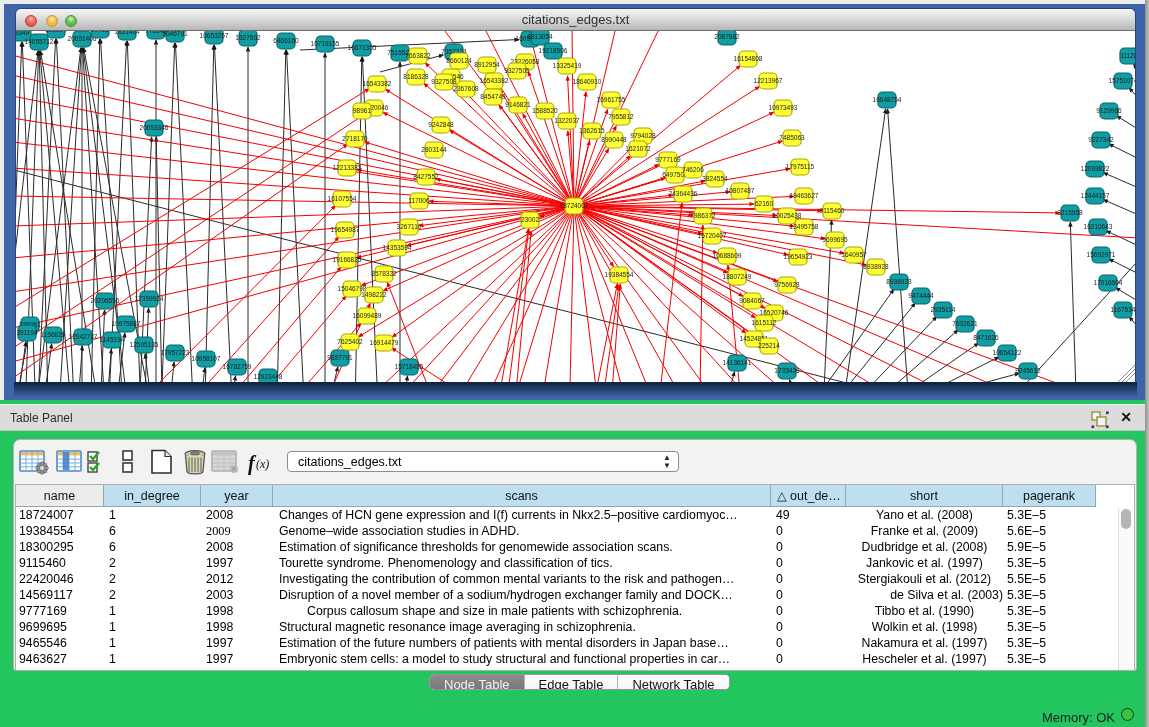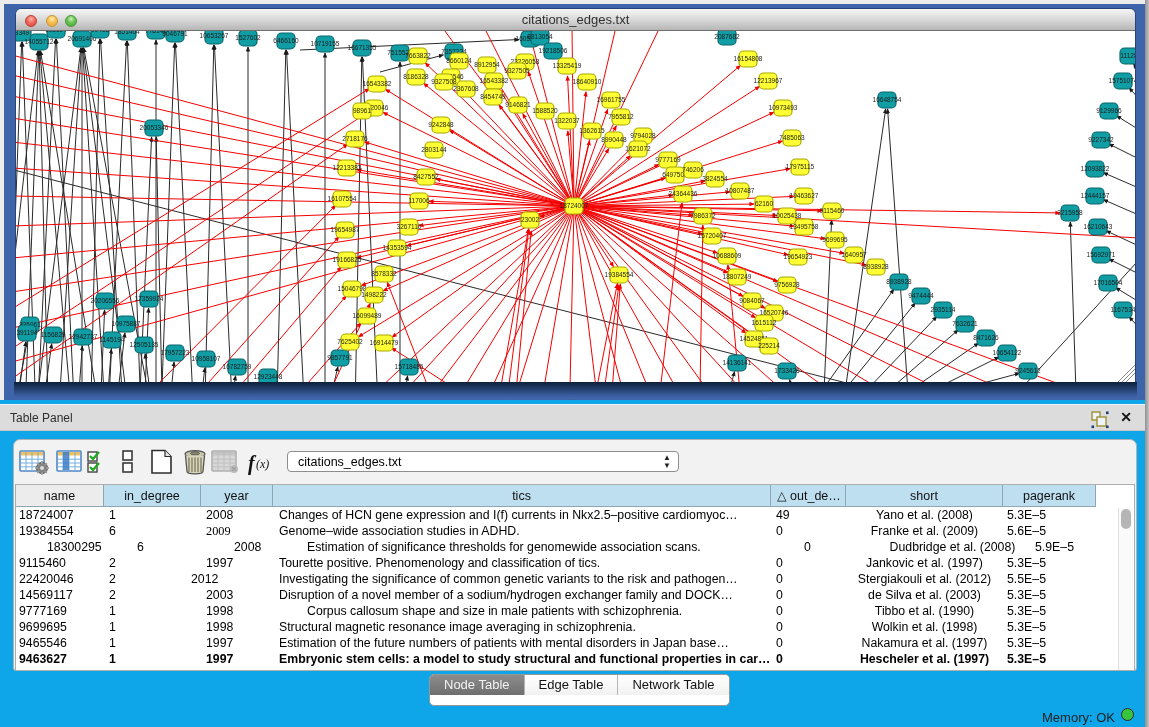--- a/index.html
+++ b/index.html
@@ -15,37 +15,37 @@
 #tl1 { left:9px; background:radial-gradient(circle at 50% 30%, #ffb3aa 0%, #ee6a5f 45%, #d8453a 100%); border:1px solid #c03c32;}
 #tl2 { left:30px; background:radial-gradient(circle at 50% 30%, #ffeeb0 0%, #f6bf50 45%, #e2a33c 100%); border:1px solid #cc9436;}
 #tl3 { left:49px; background:radial-gradient(circle at 50% 30%, #ccf0b8 0%, #69c353 45%, #4ba83a 100%); border:1px solid #47963a;}
 #canvas { position:absolute; left:0; top:22px; width:1119px; height:351px; background:#ffffff; overflow:hidden; }
 #shadow { position:absolute; left:14px; top:382px; width:1123px; height:17px; background:linear-gradient(#0e2138, #203a66 35%, #3a5da0 80%, #4468ae); }
 
 
 #rstrip { position:absolute; right:0; top:0; width:4px; height:727px; background:linear-gradient(90deg,#8f8f8f,#c2c2c2); }
 
 
-#tpanel { position:absolute; left:0; top:400px; width:1145px; height:327px; background:#0ea5e9; }
+#tpanel { position:absolute; left:0; top:400px; width:1145px; height:327px; background:#22c55e; }
 #tphead { position:absolute; left:0; top:4px; width:100%; height:27px; background:#dcdcdc; border-top:1px solid #f5f5f5; border-bottom:1px solid #c4c4c4; }
 #tphead .t { position:absolute; left:10px; top:6px; font-size:12px; color:#2e2e2e; }
 #closex { position:absolute; right:13px; top:4px; font-size:14px; font-weight:bold; color:#111; }
 #toolpanel { position:absolute; left:13px; top:39px; width:1124px; height:232px; background:#f2f2f2; border:1px solid #b2b2b2; border-radius:7px 7px 3px 3px; }
 #toolbar { position:absolute; left:0; top:41px; width:1145px; height:42px; }
 
 
 #tbl { position:absolute; left:15px; top:84px; width:1120px; height:187px; background:#fff; border:1px solid #aeaeae; }
 .hc { position:absolute; top:0; height:22px; background:#bedff0; border-right:1px solid #8fa6b4; border-bottom:1px solid #8fa6b4; font-size:12.5px; color:#111; text-align:center; line-height:22px; }
 .row { position:absolute; height:16px; font-size:12.3px; color:#000; white-space:nowrap; }
 .cell { position:absolute; top:0; overflow:hidden; }
 #scrollbar { position:absolute; right:1px; top:23px; width:15px; height:162px; background:#fafafa; border-left:1px solid #e0e0e0; }
 #thumb { position:absolute; left:2px; top:1px; width:10px; height:20px; background:#b5b5b5; border-radius:5px; }
 
 
-#tabs { position:absolute; left:429px; top:274px; height:32px; border:1px solid #979797; border-radius:5px; overflow:hidden; background:#fff; display:flex; }
+#tabs { position:absolute; left:429px; top:274px; height:16px; border:1px solid #979797; border-radius:5px; overflow:hidden; background:#fff; display:flex; }
 .tab { height:20px; line-height:19px; font-size:13px; padding:0 14px; color:#111; background:linear-gradient(#ffffff,#f1f1f1); border-right:1px solid #b5b5b5; }
 .tab.sel { background:linear-gradient(#8c8c8c,#6f6f6f); color:#f2f2f2; }
 #mem { position:absolute; right:30px; top:310px; font-size:13px; color:#222; }
 #memdot { position:absolute; right:11px; top:308px; width:13px; height:13px; border-radius:50%; background:#38c43c; border:1.5px solid #2c2c2c; }
 </style>
 </head>
 <body>
 <div id="page">
   <div id="blue">
     <div id="win">
@@ -615,21 +615,21 @@
         </svg>
       </div>
     <div id="dropdown2" style="position:absolute;left:287px;top:51px;width:392px;height:21px;background:#fff;border:1px solid #8e8e8e;border-radius:4px;">
       <span style="position:absolute;left:10px;top:3px;font-size:12.5px;color:#000;">citations_edges.txt</span>
       <span style="position:absolute;right:7px;top:2px;font-size:8px;color:#222;line-height:8px;">▲<br>▼</span>
     </div>
     <div id="tbl">
         <div class="hc" style="left:0px;width:88px;background:#ececec;text-align:center;">name</div>
 <div class="hc" style="left:88px;width:97px;background:#bedff0;text-align:center;">in_degree</div>
 <div class="hc" style="left:185px;width:72px;background:#bedff0;text-align:center;">year</div>
-<div class="hc" style="left:257px;width:498px;background:#bedff0;text-align:center;">tics</div>
+<div class="hc" style="left:257px;width:498px;background:#bedff0;text-align:center;">scans</div>
 <div class="hc" style="left:755px;width:75px;background:#bedff0;text-align:left;padding-left:6px;">△ out_de…</div>
 <div class="hc" style="left:830px;width:157px;background:#bedff0;text-align:center;">short</div>
 <div class="hc" style="left:987px;width:93px;background:#bedff0;text-align:center;">pagerank</div>
 <div class="row" style="top:23px;left:0;width:1103px;">
 <span class="cell" style="left:3px;width:84px;">18724007</span>
 <span class="cell" style="left:93px;width:90px;">1</span>
 <span class="cell" style="left:190px;width:66px;">2008</span>
 <span class="cell" style="left:263px;width:491px;">Changes of HCN gene expression and I(f) currents in Nkx2.5–positive cardiomyoc…</span>
 <span class="cell" style="left:760px;width:70px;">49</span>
 <span class="cell" style="left:830px;width:157px;text-align:center;">Yano et al. (2008)</span>
@@ -637,54 +637,54 @@
 </div>
 <div class="row" style="top:39px;left:0;width:1103px;">
 <span class="cell" style="left:3px;width:84px;">19384554</span>
 <span class="cell" style="left:93px;width:90px;">6</span>
 <span class="cell" style="left:190px;width:66px;font-family:Liberation Serif, serif;">2009</span>
 <span class="cell" style="left:263px;width:491px;">Genome–wide association studies in ADHD.</span>
 <span class="cell" style="left:760px;width:70px;">0</span>
 <span class="cell" style="left:830px;width:157px;text-align:center;">Franke et al. (2009)</span>
 <span class="cell" style="left:991px;width:90px;">5.6E–5</span>
 </div>
-<div class="row" style="top:55px;left:0;width:1103px;margin-left:28px;">
+<div class="row" style="top:55px;left:0;width:1103px;">
 <span class="cell" style="left:3px;width:84px;">18300295</span>
 <span class="cell" style="left:93px;width:90px;">6</span>
 <span class="cell" style="left:190px;width:66px;">2008</span>
 <span class="cell" style="left:263px;width:491px;">Estimation of significance thresholds for genomewide association scans.</span>
 <span class="cell" style="left:760px;width:70px;">0</span>
 <span class="cell" style="left:830px;width:157px;text-align:center;">Dudbridge et al. (2008)</span>
 <span class="cell" style="left:991px;width:90px;">5.9E–5</span>
 </div>
 <div class="row" style="top:71px;left:0;width:1103px;">
 <span class="cell" style="left:3px;width:84px;">9115460</span>
 <span class="cell" style="left:93px;width:90px;">2</span>
 <span class="cell" style="left:190px;width:66px;">1997</span>
-<span class="cell" style="left:263px;width:491px;">Tourette positive. Phenomenology and classification of tics.</span>
+<span class="cell" style="left:263px;width:491px;">Tourette syndrome. Phenomenology and classification of tics.</span>
 <span class="cell" style="left:760px;width:70px;">0</span>
 <span class="cell" style="left:830px;width:157px;text-align:center;">Jankovic et al. (1997)</span>
 <span class="cell" style="left:991px;width:90px;">5.3E–5</span>
 </div>
 <div class="row" style="top:87px;left:0;width:1103px;">
 <span class="cell" style="left:3px;width:84px;">22420046</span>
 <span class="cell" style="left:93px;width:90px;">2</span>
-<span class="cell" style="left:175px;width:66px;">2012</span>
-<span class="cell" style="left:263px;width:491px;">Investigating the significance of common genetic variants to the risk and pathogen…</span>
+<span class="cell" style="left:190px;width:66px;">2012</span>
+<span class="cell" style="left:263px;width:491px;">Investigating the contribution of common mental variants to the risk and pathogen…</span>
 <span class="cell" style="left:760px;width:70px;">0</span>
 <span class="cell" style="left:830px;width:157px;text-align:center;">Stergiakouli et al. (2012)</span>
 <span class="cell" style="left:991px;width:90px;">5.5E–5</span>
 </div>
 <div class="row" style="top:103px;left:0;width:1103px;">
 <span class="cell" style="left:3px;width:84px;">14569117</span>
 <span class="cell" style="left:93px;width:90px;">2</span>
 <span class="cell" style="left:190px;width:66px;">2003</span>
 <span class="cell" style="left:263px;width:491px;">Disruption of a novel member of a sodium/hydrogen exchanger family and DOCK…</span>
 <span class="cell" style="left:760px;width:70px;">0</span>
-<span class="cell" style="left:830px;width:157px;text-align:center;">de Silva et al. (2003)</span>
+<span class="cell" style="left:830px;width:157px;text-align:right;">de Silva et al. (2003)</span>
 <span class="cell" style="left:991px;width:90px;">5.3E–5</span>
 </div>
 <div class="row" style="top:119px;left:0;width:1103px;">
 <span class="cell" style="left:3px;width:84px;">9777169</span>
 <span class="cell" style="left:93px;width:90px;">1</span>
 <span class="cell" style="left:190px;width:66px;">1998</span>
 <span class="cell" style="left:263px;width:491px;margin-left:28px;">Corpus callosum shape and size in male patients with schizophrenia.</span>
 <span class="cell" style="left:760px;width:70px;">0</span>
 <span class="cell" style="left:830px;width:157px;text-align:center;">Tibbo et al. (1990)</span>
 <span class="cell" style="left:991px;width:90px;">5.3E–5</span>
@@ -700,21 +700,21 @@
 </div>
 <div class="row" style="top:151px;left:0;width:1103px;">
 <span class="cell" style="left:3px;width:84px;">9465546</span>
 <span class="cell" style="left:93px;width:90px;">1</span>
 <span class="cell" style="left:190px;width:66px;">1997</span>
 <span class="cell" style="left:263px;width:491px;">Estimation of the future numbers of patients with mental disorders in Japan base…</span>
 <span class="cell" style="left:760px;width:70px;">0</span>
 <span class="cell" style="left:830px;width:157px;text-align:center;">Nakamura et al. (1997)</span>
 <span class="cell" style="left:991px;width:90px;">5.3E–5</span>
 </div>
-<div class="row" style="top:167px;left:0;width:1103px;font-weight:bold;">
+<div class="row" style="top:167px;left:0;width:1103px;">
 <span class="cell" style="left:3px;width:84px;">9463627</span>
 <span class="cell" style="left:93px;width:90px;">1</span>
 <span class="cell" style="left:190px;width:66px;">1997</span>
 <span class="cell" style="left:263px;width:491px;">Embryonic stem cells: a model to study structural and functional properties in car…</span>
 <span class="cell" style="left:760px;width:70px;">0</span>
 <span class="cell" style="left:830px;width:157px;text-align:center;">Hescheler et al. (1997)</span>
 <span class="cell" style="left:991px;width:90px;">5.3E–5</span>
 </div>
 <div id="scrollbar">
           <div id="thumb"></div>

